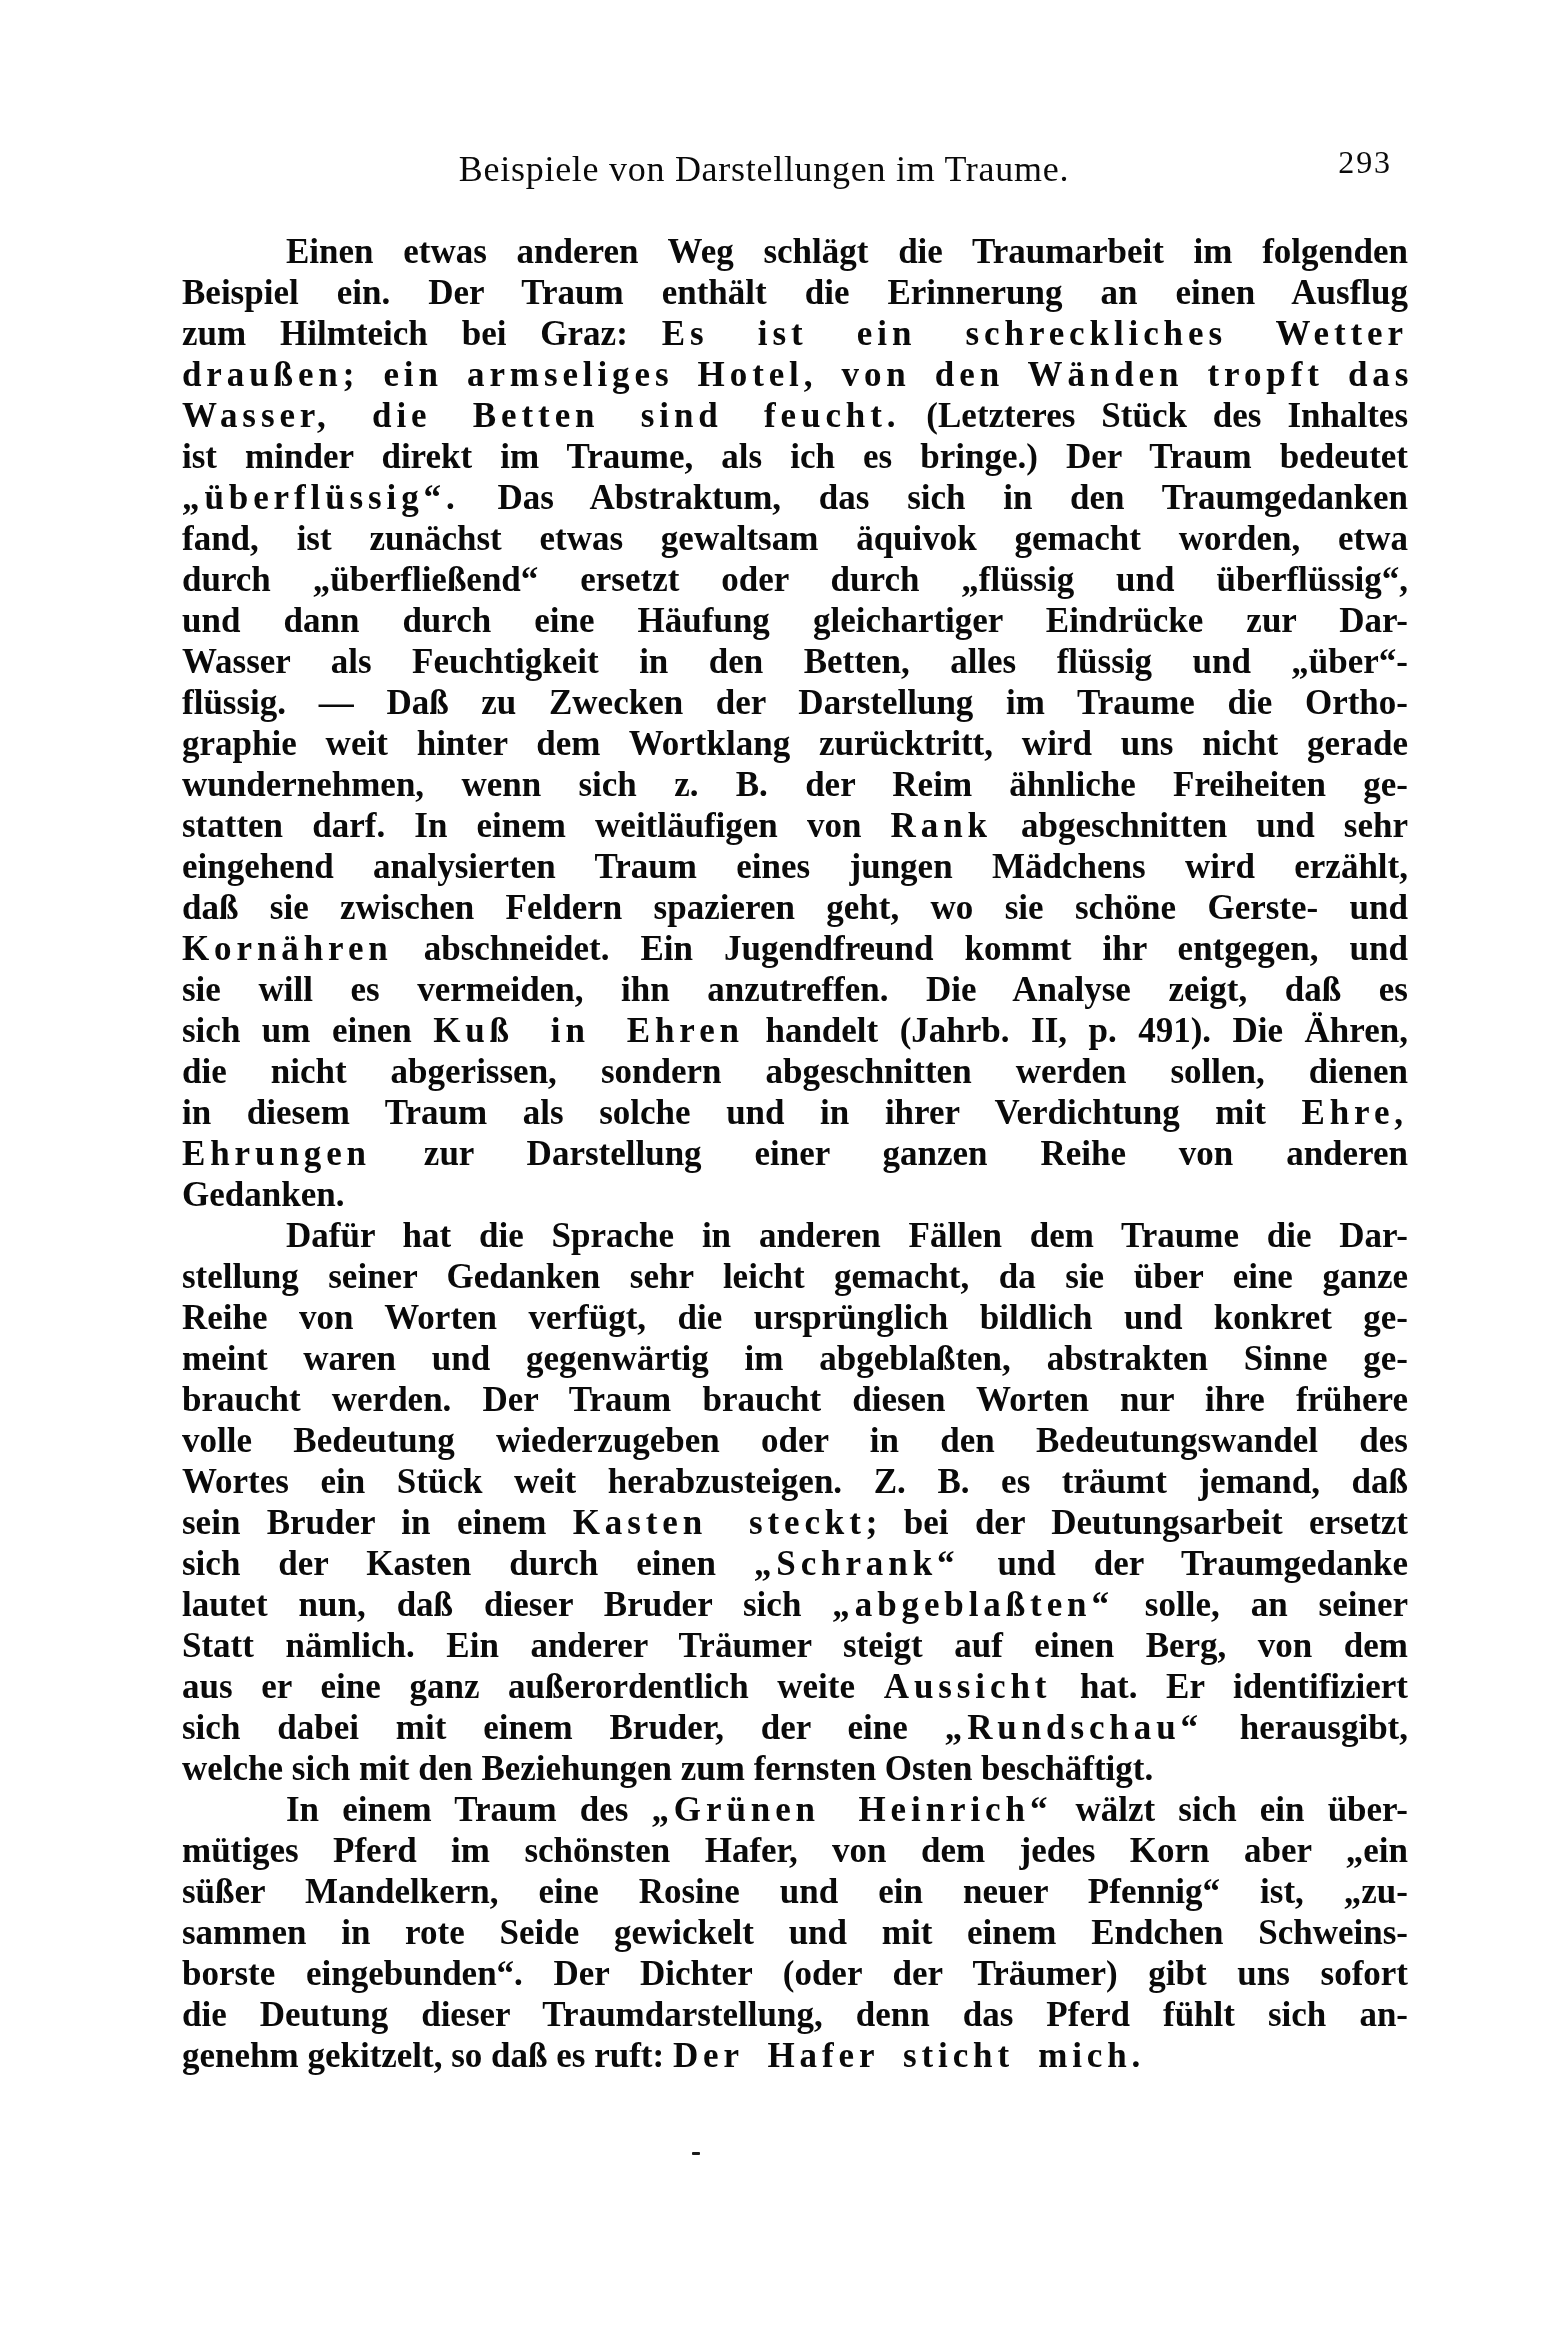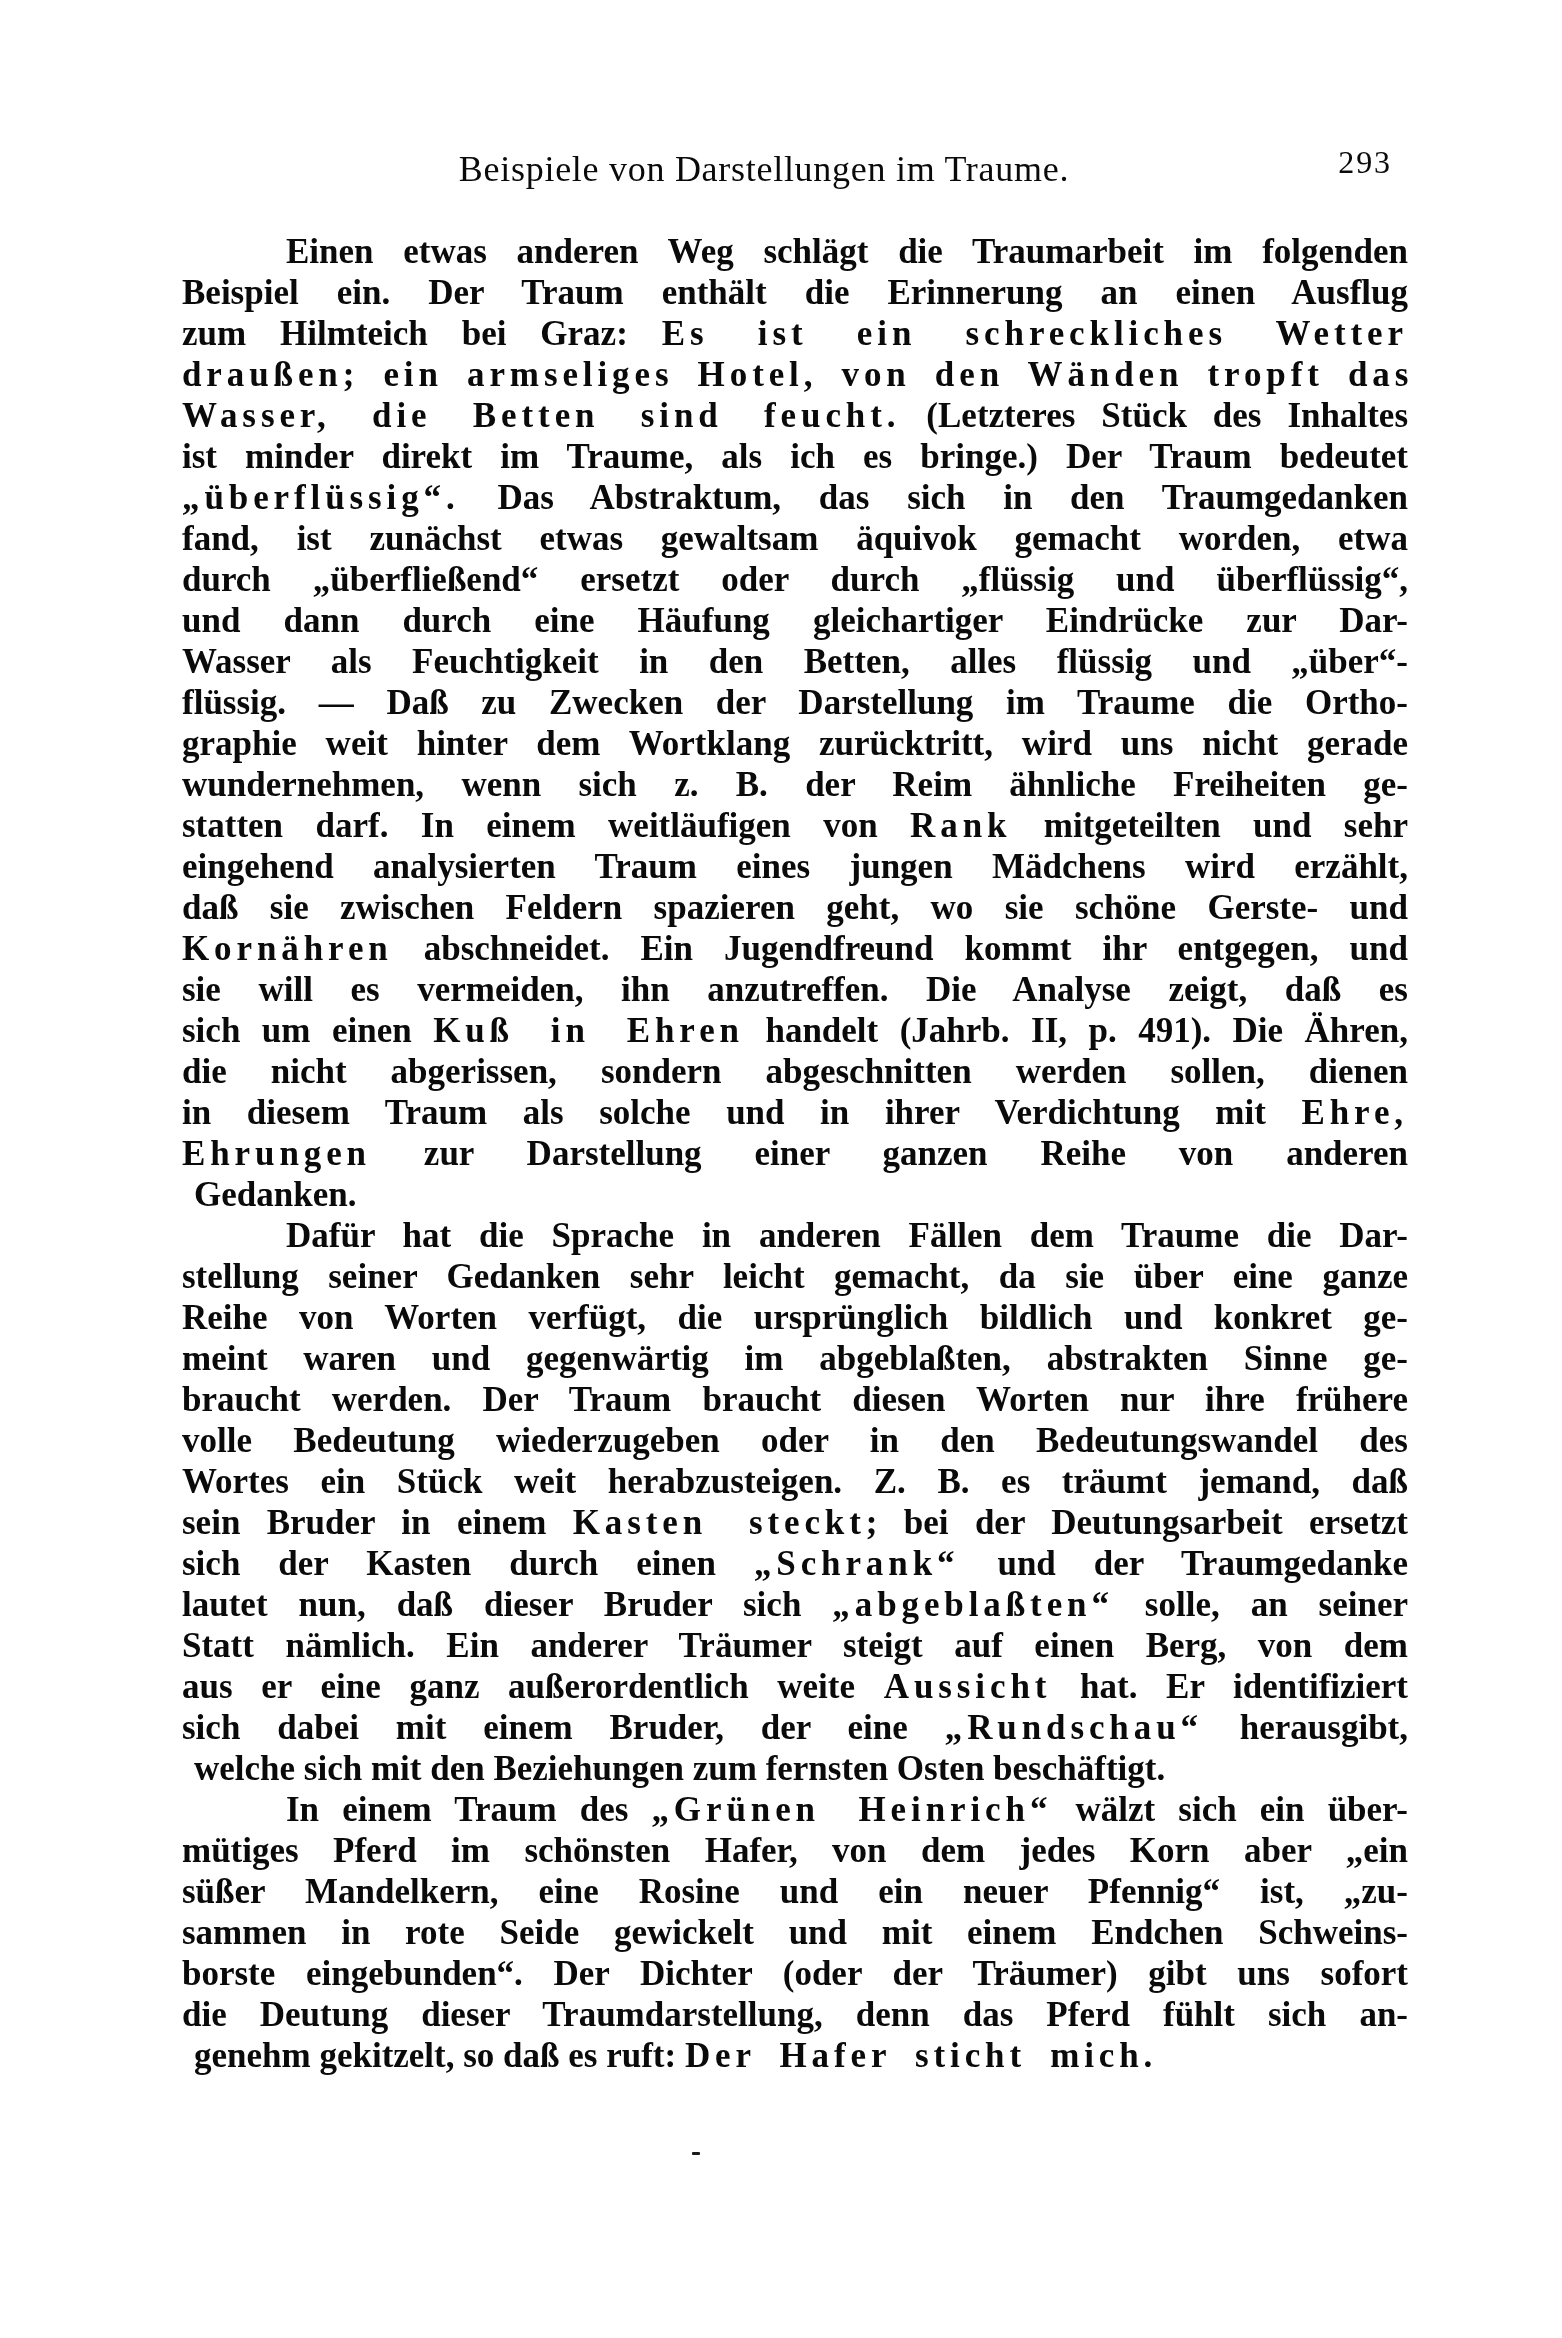--- a/index.html
+++ b/index.html
@@ -35,21 +35,21 @@
   }
   .line {
     font-size: 35px;
     line-height: 41px;
     text-align: justify;
     text-align-last: justify;
     white-space: nowrap;
     letter-spacing: 0.005em;
   }
   .line.ind { text-indent: 104px; }
-  .line.last { text-align-last: left; white-space: normal; margin-left: 12px; }
+  .line.last { text-align-last: left; white-space: normal; }
   .sp { letter-spacing: 0.14em; word-spacing: 0.30em; }
   .rg { letter-spacing: normal; }
   .print-speck {
     position: absolute;
     left: 692px; top: 2152px;
     width: 7.6px; height: 2.8px;
     background: #1a1a1a;
     border-radius: 0.9px;
   }
 </style>
@@ -69,21 +69,21 @@
     <div class="line"><span class="sp">Wasser, die Betten sind feucht.</span><span class="rg"> (Letzteres Stück des Inhaltes</span></div>
     <div class="line"><span class="rg">ist minder direkt im Traume, als ich es bringe.)  Der Traum bedeutet</span></div>
     <div class="line"><span class="sp">„überflüssig“.</span><span class="rg">  Das Abstraktum, das sich in den Traumgedanken</span></div>
     <div class="line"><span class="rg">fand, ist zunächst etwas gewaltsam äquivok gemacht worden, etwa</span></div>
     <div class="line"><span class="rg">durch „überfließend“ ersetzt oder durch „flüssig und überflüssig“,</span></div>
     <div class="line"><span class="rg">und dann durch eine Häufung gleichartiger Eindrücke zur Dar-</span></div>
     <div class="line"><span class="rg">Wasser als Feuchtigkeit in den Betten, alles flüssig und „über“-</span></div>
     <div class="line"><span class="rg">flüssig. — Daß zu Zwecken der Darstellung im Traume die Ortho-</span></div>
     <div class="line"><span class="rg">graphie weit hinter dem Wortklang zurücktritt, wird uns nicht gerade</span></div>
     <div class="line"><span class="rg">wundernehmen, wenn sich z. B. der Reim ähnliche Freiheiten ge-</span></div>
-    <div class="line"><span class="rg">statten darf.  In einem weitläufigen von </span><span class="sp">Rank</span><span class="rg"> mitgeteilten und sehr</span></div>
+    <div class="line"><span class="rg">statten darf.  In einem weitläufigen von </span><span class="sp">Rank</span><span class="rg"> abgeschnitten und sehr</span></div>
     <div class="line"><span class="rg">eingehend analysierten Traum eines jungen Mädchens wird erzählt,</span></div>
     <div class="line"><span class="rg">daß sie zwischen Feldern spazieren geht, wo sie schöne Gerste- und</span></div>
     <div class="line"><span class="sp">Kornähren</span><span class="rg"> abschneidet.  Ein Jugendfreund kommt ihr entgegen, und</span></div>
     <div class="line"><span class="rg">sie will es vermeiden, ihn anzutreffen.  Die Analyse zeigt, daß es</span></div>
     <div class="line"><span class="rg">sich um einen </span><span class="sp">Kuß in Ehren</span><span class="rg"> handelt (Jahrb. II, p. 491).  Die Ähren,</span></div>
     <div class="line"><span class="rg">die nicht abgerissen, sondern abgeschnitten werden sollen, dienen</span></div>
     <div class="line"><span class="rg">in diesem Traum als solche und in ihrer Verdichtung mit </span><span class="sp">Ehre,</span></div>
     <div class="line"><span class="sp">Ehrungen</span><span class="rg"> zur Darstellung einer ganzen Reihe von anderen</span></div>
     <div class="line last"><span class="rg">Gedanken.</span></div>
     <div class="line ind"><span class="rg">Dafür hat die Sprache in anderen Fällen dem Traume die Dar-</span></div>

